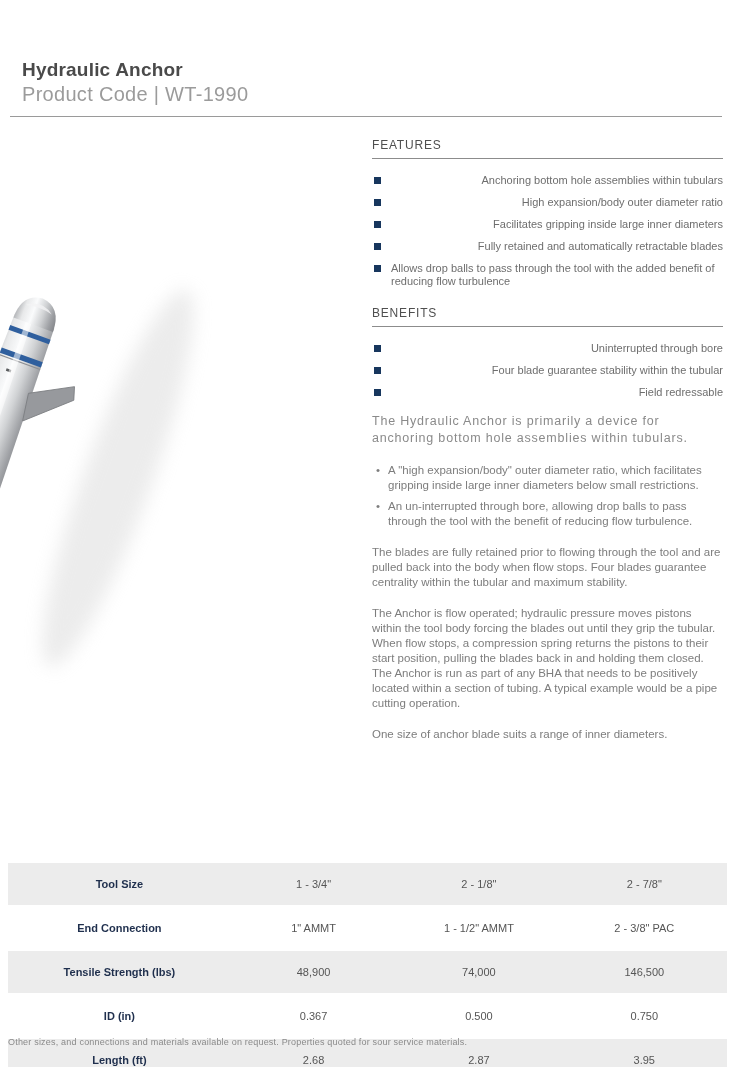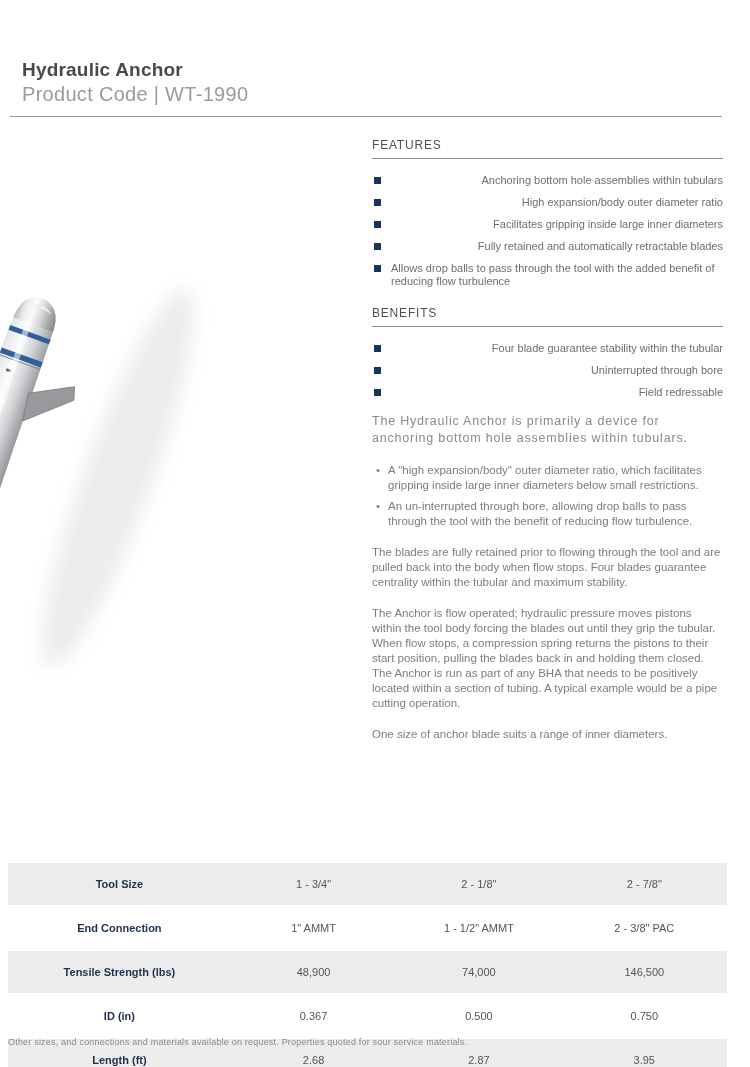--- a/index.html
+++ b/index.html
@@ -154,25 +154,25 @@
           </li>
       </ul>
     </section>
 
     <section style="margin-top:18px;">
       <h2 class="sec-heading">BENEFITS</h2>
       <hr class="sec-rule">
       <ul class="square-list">
         <li>
             <span class="sq"></span>
+            <span>Uninterrupted through bore</span>
+          </li>
+        <li>
+            <span class="sq"></span>
             <span>Four blade guarantee stability within the tubular</span>
-          </li>
-        <li>
-            <span class="sq"></span>
-            <span>Uninterrupted through bore</span>
           </li>
         <li>
             <span class="sq"></span>
             <span>Field redressable</span>
           </li>
       </ul>
     </section>
 
     <p class="intro-para">The Hydraulic Anchor is primarily a device for anchoring bottom hole assemblies within tubulars.</p>
 

